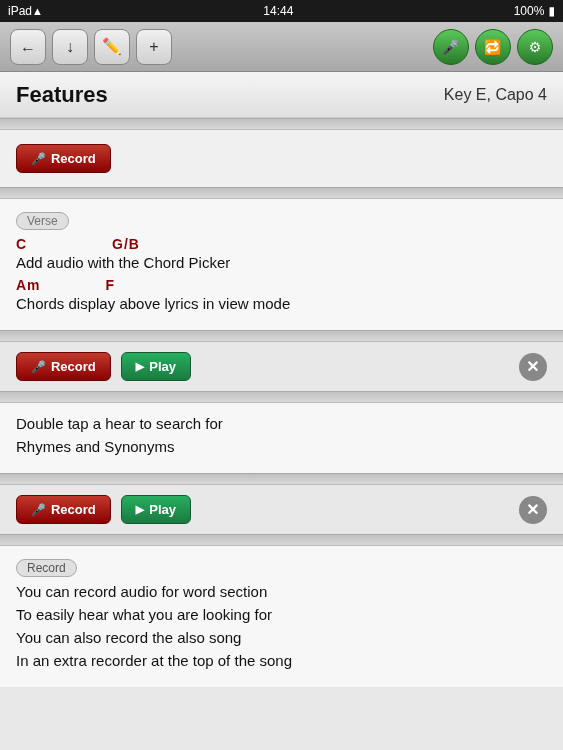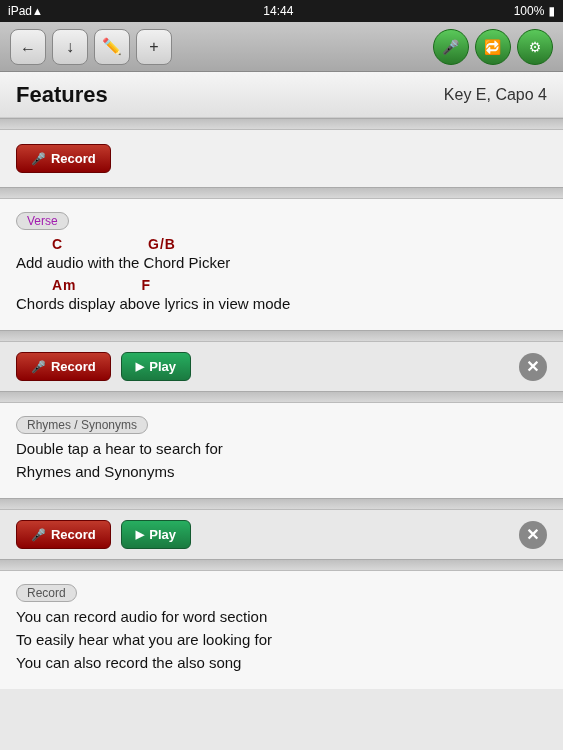--- a/index.html
+++ b/index.html
@@ -124,33 +124,32 @@
       gap: 10px;
     }
 
     
     .section-tag {
       display: inline-block;
       border: 1px solid #aaa;
       border-radius: 10px;
       padding: 1px 10px;
       font-size: 12px;
-      color: #a21caf;
+      color: #737373;
       background: #e0e0e0;
       margin-bottom: 6px;
     }
 
     
     .chord-line {
       font-size: 14px;
       font-weight: bold;
       color: #8b0000;
       margin-bottom: 2px;
       letter-spacing: 1px;
-      margin-left: 36px;
     }
 
     .lyrics-line {
       font-size: 15px;
       color: #111;
       margin-bottom: 6px;
     }
 
     
     .btn-record {
@@ -314,21 +313,20 @@
       <span>Play</span>
     </button>
     <button class="btn-close">
       <span>✕</span>
     </button>
   </div>
 
   <div class="section-divider"></div>
 
   <div class="content-section">
-    <div class="rhymes-tag">Rhymes / Synonyms</div>
     <div class="lyrics-line">Double tap a hear to search for</div>
     <div class="lyrics-line">Rhymes and Synonyms</div>
   </div>
 
   <div class="section-divider"></div>
 
   <div class="controls-section">
     <button class="btn-record">
       <span class="mic-icon">🎤</span>
       <span>Record</span>
@@ -342,15 +340,16 @@
     </button>
   </div>
 
   <div class="section-divider"></div>
 
   <div class="content-section">
     <div class="record-tag">Record</div>
     <div class="lyrics-line">You can record audio for word section</div>
     <div class="lyrics-line">To easily hear what you are looking for</div>
     <div class="lyrics-line">You can also record the also song</div>
+    <div class="lyrics-line">In an extra recorder at the top of the song</div>
   </div>
 
 </div>
 
 </body></html>

